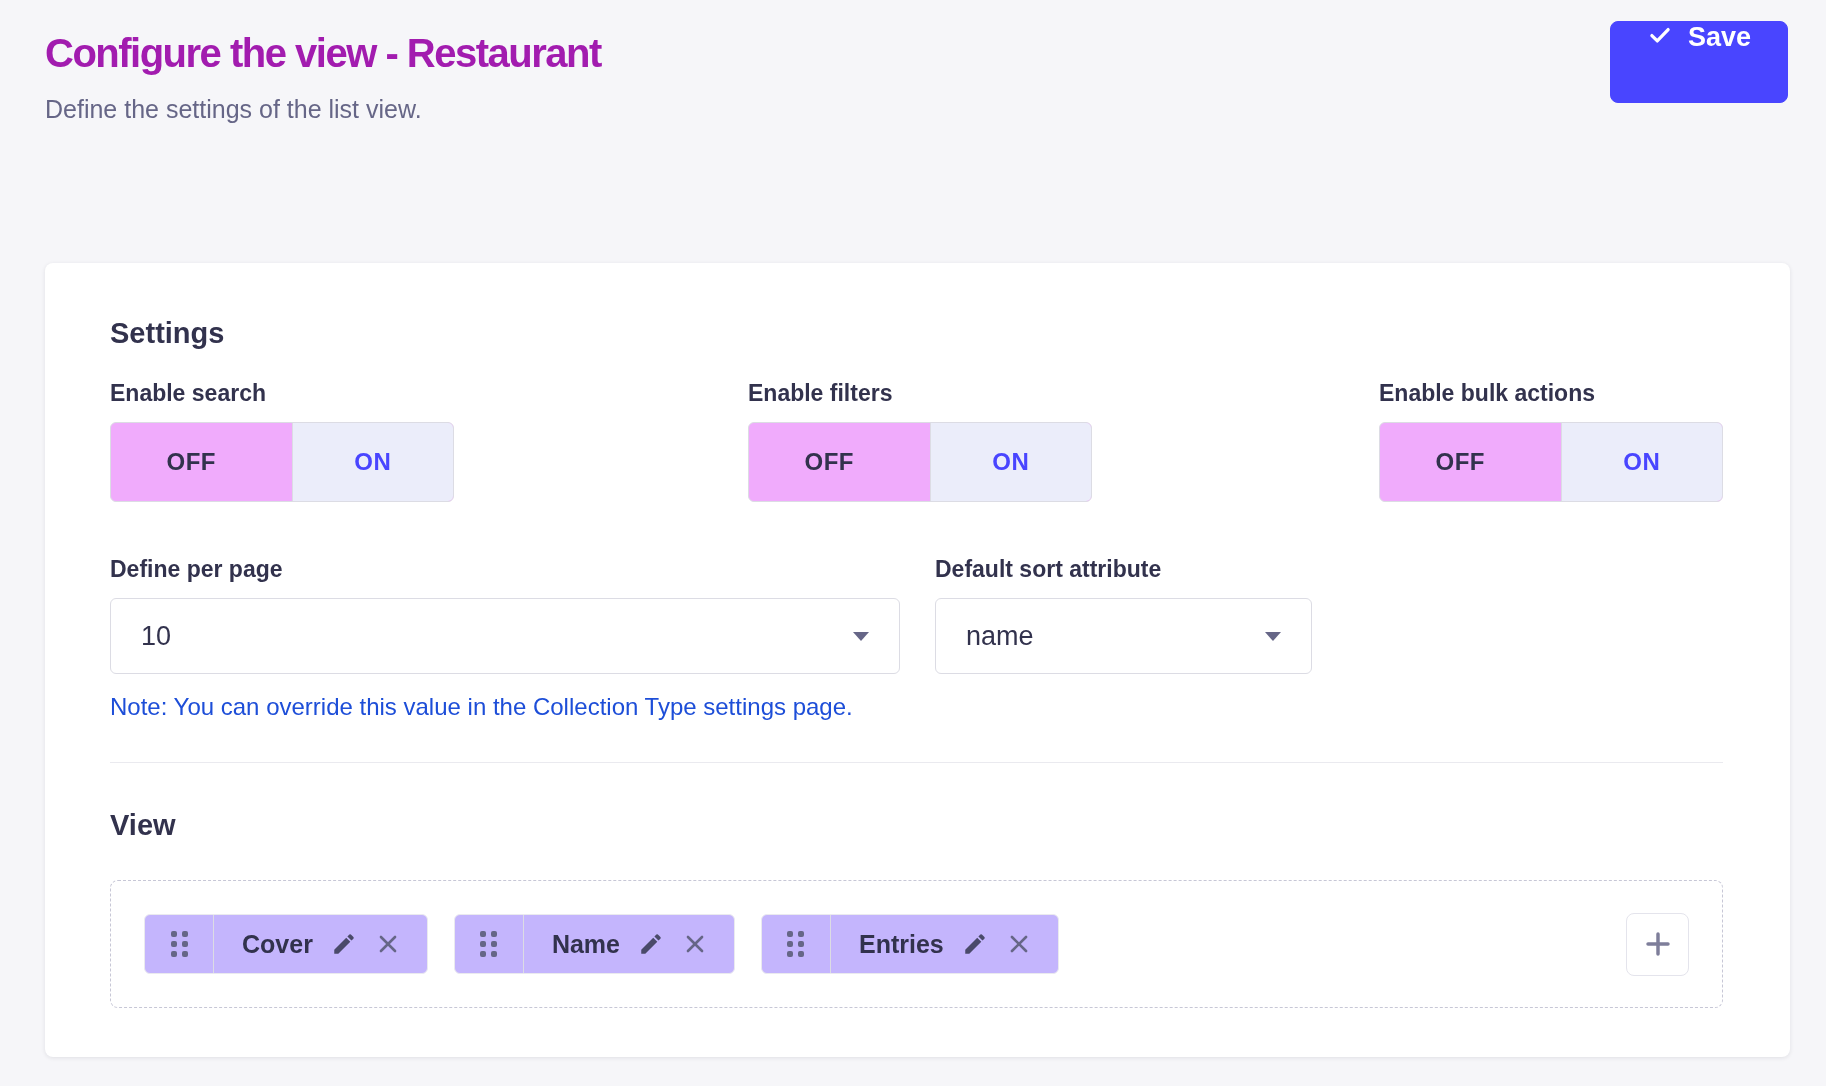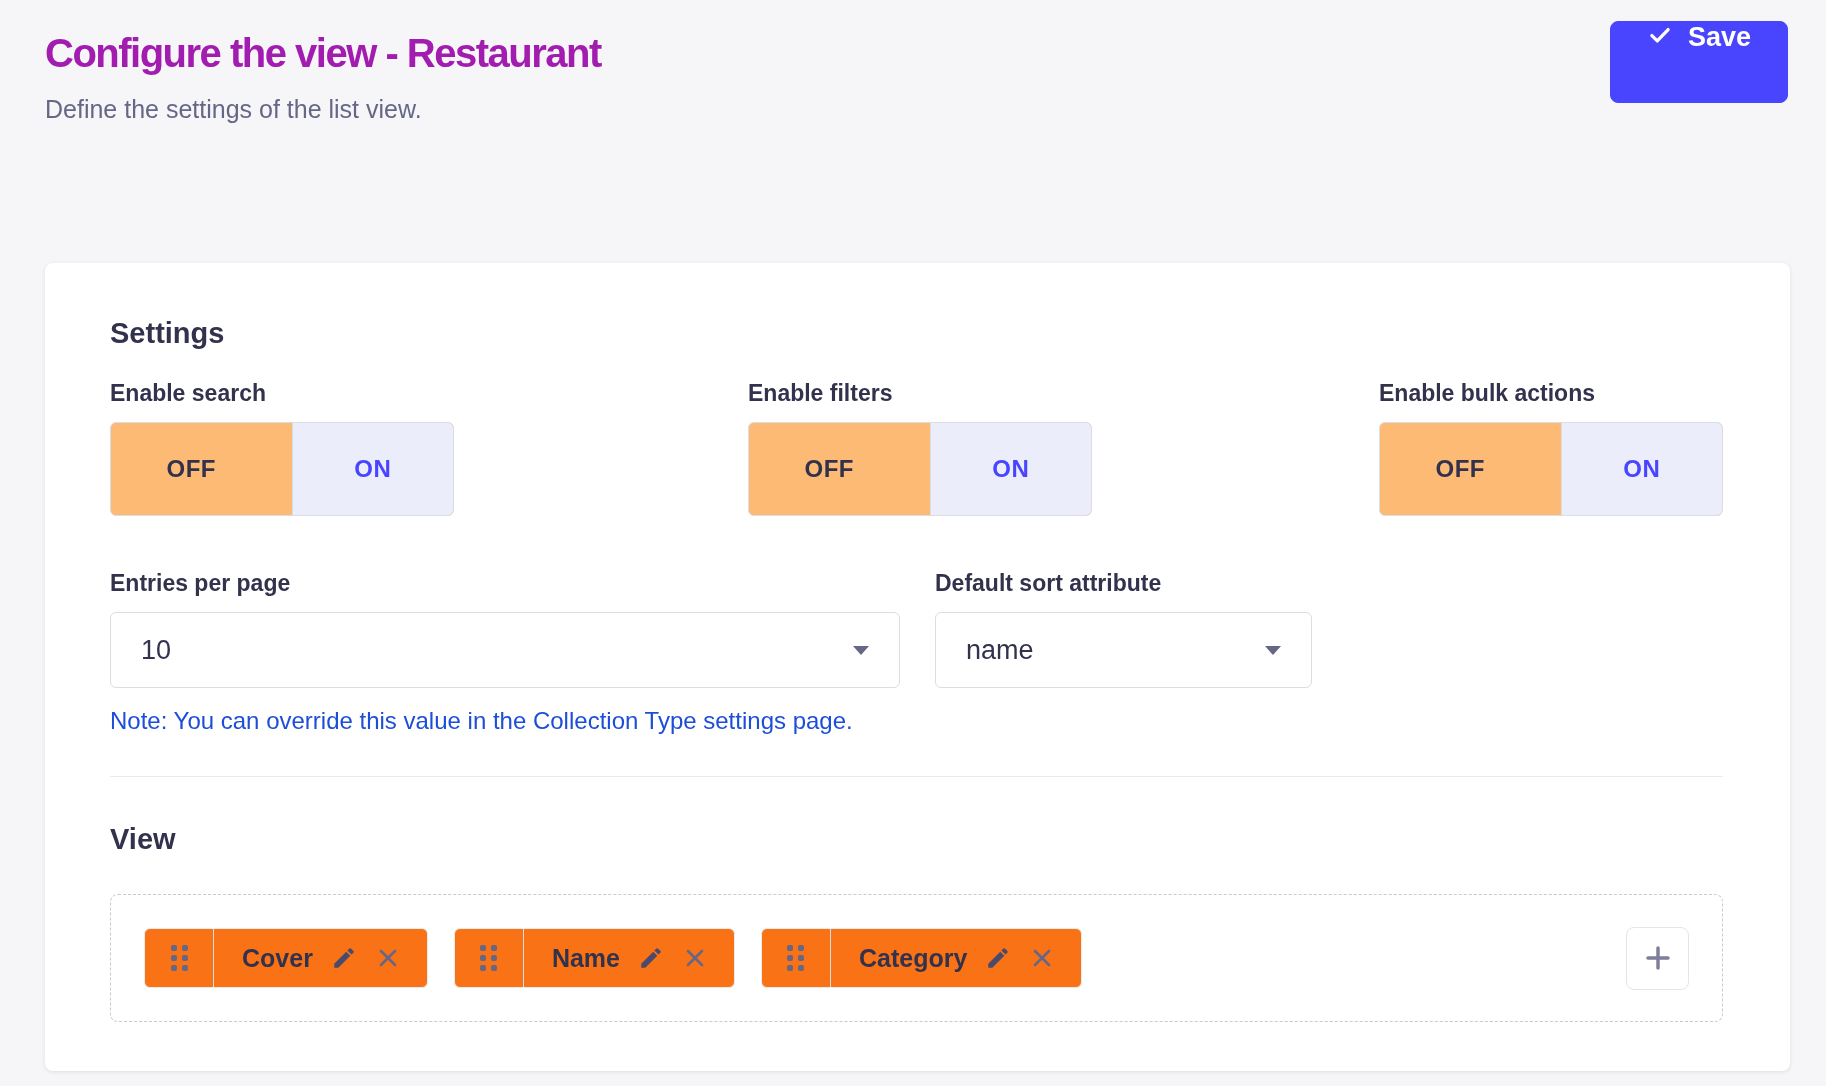--- a/index.html
+++ b/index.html
@@ -38,23 +38,23 @@
   .section-heading { font-size:29px; font-weight:700; color:#32324d; line-height:36px; }
   .toggles-row { display:flex; margin-top:27px; }
   .t-col-a { width:638px; }
   .t-col-b { width:631px; }
   .t-col-c { width:344px; }
   .field-label {
     display:block; font-size:23px; font-weight:700; color:#32324d;
     line-height:30px; margin-bottom:14px;
   }
   .toggle {
-    width:344px; height:94px;
+    width:344px; height:80px;
     border:1px solid #dcdce4; border-radius:6px;
-    background:#fdba74; display:flex; overflow:hidden;gap:20px;
+    background:#f0abfc; display:flex; overflow:hidden;gap:20px;
   }
   .toggle-opt {
     flex:1; display:flex; align-items:center; justify-content:center;
     font-size:24px; font-weight:700; color:#32324d; cursor:pointer;
     letter-spacing:0.5px;
   }
   .toggle-opt.is-on {
     background:#ebedfa; color:#4945ff; border-left:1px solid #dcdce4;
   }
   .selects-row { display:flex; margin-top:52px; }
@@ -74,21 +74,21 @@
   }
   .note { margin-top:18px; font-size:24px; color:#1d4ed8; line-height:29px; }
   .divider { margin-top:41px; height:1px; background:#eaeaef; }
   .view-heading { margin-top:44px; }
   .drop-zone {
     margin-top:37px; height:128px;
     border:1px dashed #c7c7d6; border-radius:8px;
     display:flex; align-items:center; padding:0 33px; gap:26px;
   }
   .chip {
-    height:60px; background:#f97316;
+    height:60px; background:#c4b5fd;
     border:1px solid #eaeaef; border-radius:6px;
     display:flex; align-items:center; cursor:grab;
   }
   .chip-handle {
     width:69px; align-self:stretch;
     display:flex; align-items:center; justify-content:center;
     border-right:1px solid #dcdce4; cursor:grab;
   }
   .drag-dots { display:grid; grid-template-columns:repeat(2,6px); gap:4px 5px; }
   .drag-dots i { width:6px; height:6px; background:#666687; border-radius:2px; }
@@ -138,21 +138,21 @@
       <span class="field-label">Enable bulk actions</span>
       <div class="toggle">
         <div class="toggle-opt">OFF</div>
         <div class="toggle-opt is-on">ON</div>
       </div>
     </div>
   </div>
 
   <div class="selects-row">
     <div class="s-col-a">
-      <span class="field-label">Entries per page</span>
+      <span class="field-label">Define per page</span>
       <div class="select">
         <span>10</span>
         <span class="caret"></span>
       </div>
       <div class="note">Note: You can override this value in the Collection Type settings page.</div>
     </div>
     <div class="s-col-b">
       <span class="field-label">Default sort attribute</span>
       <div class="select">
         <span>name</span>
@@ -224,21 +224,21 @@
         <span class="drag-dots">
             <i></i>
             <i></i>
             <i></i>
             <i></i>
             <i></i>
             <i></i>
           </span>
       </span>
       <span class="chip-body">
-        <span class="chip-label">Category</span>
+        <span class="chip-label">Entries</span>
         <button class="icon-btn">
           <svg width="26" height="26" viewBox="0 0 24 24" fill="#4a4a6a">
             <path d="M3 17.25V21h3.75L17.81 9.94l-3.75-3.75L3 17.25zM20.71 7.04c.39-.39.39-1.02 0-1.41l-2.34-2.34a.996.996 0 0 0-1.41 0l-1.83 1.83 3.75 3.75 1.83-1.83z"></path>
           </svg>
         </button>
         <button class="icon-btn">
           <svg width="26" height="26" viewBox="0 0 24 24" fill="none">
             <path d="M5.5 5.5l13 13M18.5 5.5l-13 13" stroke="#666687" stroke-width="2.4" stroke-linecap="round"></path>
           </svg>
         </button>

